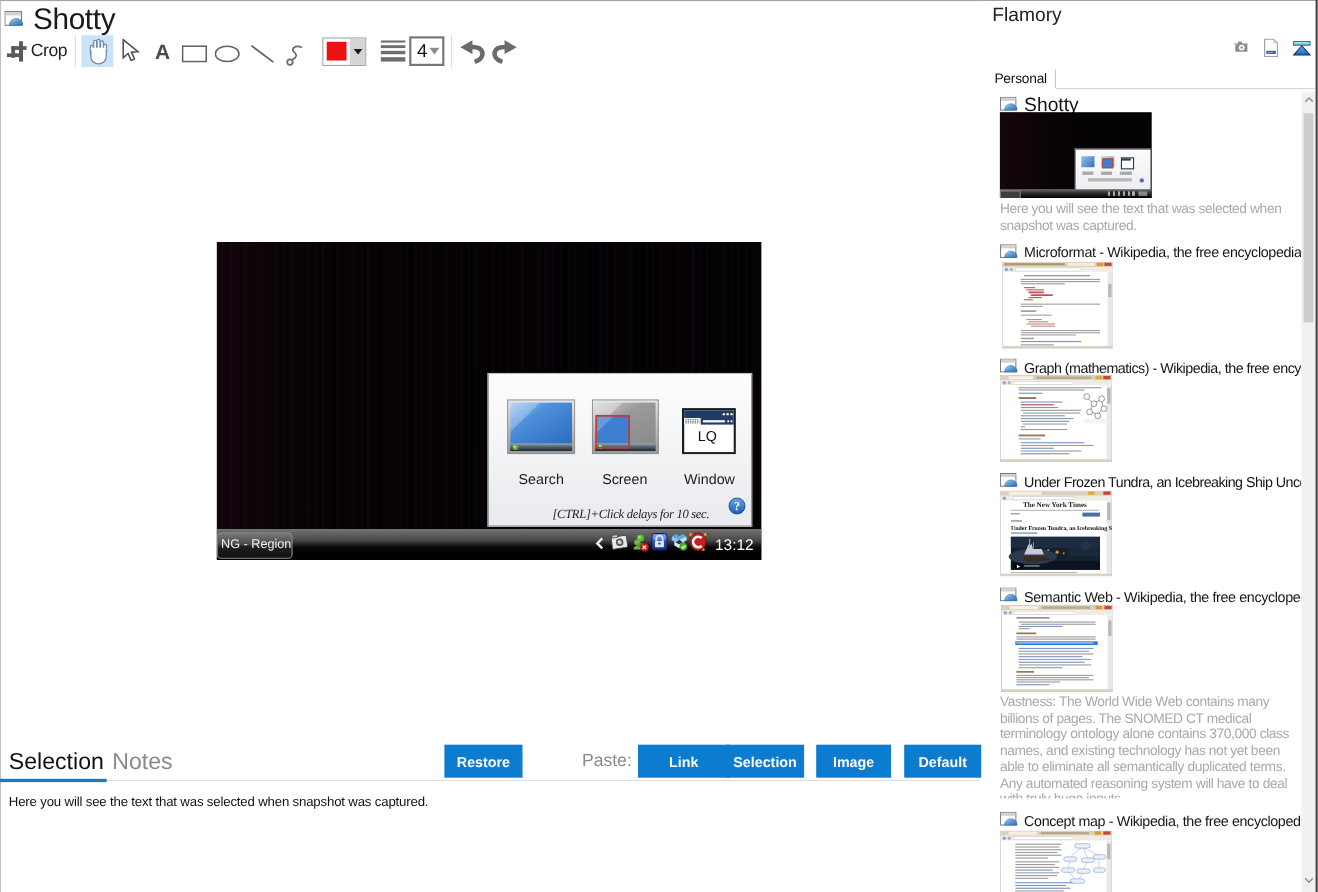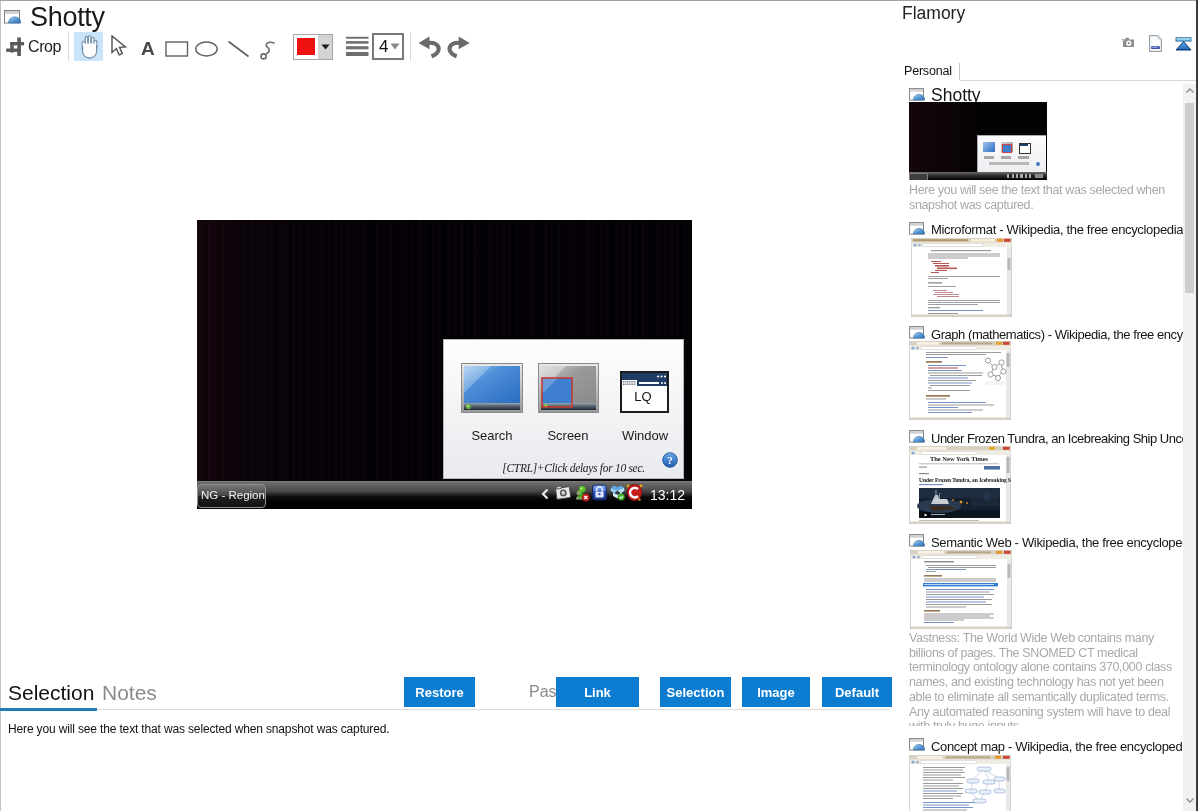--- a/index.html
+++ b/index.html
@@ -294,21 +294,21 @@
 </div>
 </div>
 </div>
 
 <div class="abs" id="seltab">Selection</div>
 <div class="abs" id="notestab">Notes</div>
 <div class="abs" id="selunderline"></div>
 <div class="abs" id="tabline"></div>
 <div class="abs bbtn" style="left:404px;width:71px;">Restore</div>
 <div class="abs" id="pastelbl">Paste:</div>
-<div class="abs bbtn" style="left:556px;width:83px;text-align:right;">Link</div>
+<div class="abs bbtn" style="left:580px;width:83px;text-align:right;">Link</div>
 <div class="abs bbtn" style="left:660px;width:71px;">Selection</div>
 <div class="abs bbtn" style="left:742px;width:68px;">Image</div>
 <div class="abs bbtn" style="left:822px;width:70px;">Default</div>
 <div class="abs" id="seltext">Here you will see the text that was selected when snapshot was captured.</div>
 
 <div class="abs" id="sb">
   <div class="abs" id="sbtitle">Flamory</div>
   <svg class="abs" style="left:228px;top:36px;" width="13" height="11" viewBox="0 0 13 11">
     <path d="M3,2.5 L4,0.8 L6.5,0.8 L7.5,2.5 L12,2.5 L12,10 L1,10 L1,2.5 Z M0,3.5 L2.5,3.5 L2.5,2 L0,2 Z" fill="#8d8d8d"></path>
     <circle cx="6.8" cy="6.2" r="2.6" fill="#fff"></circle>

